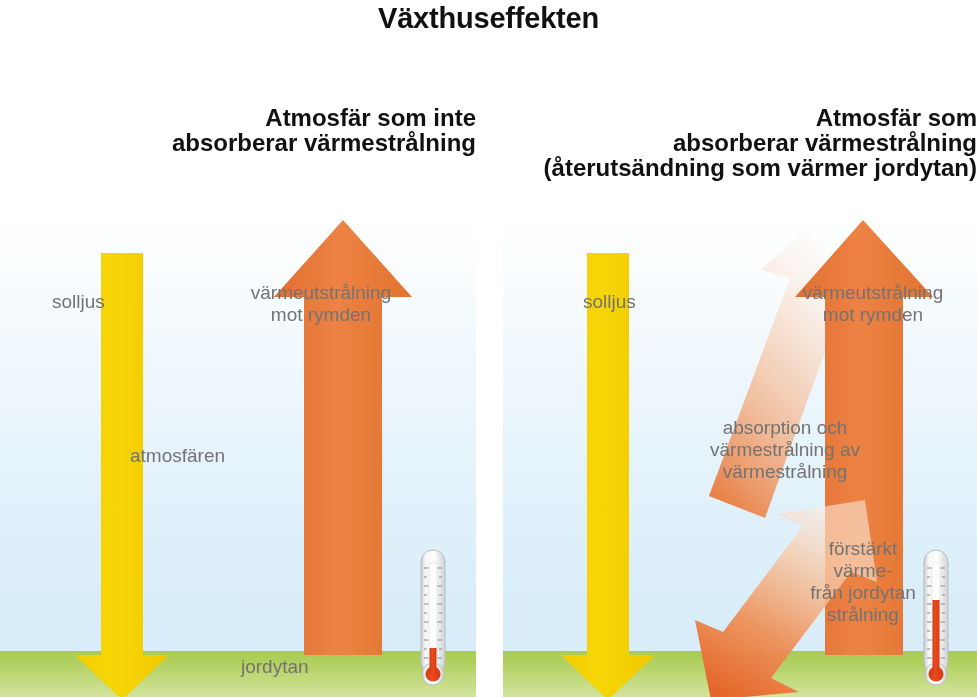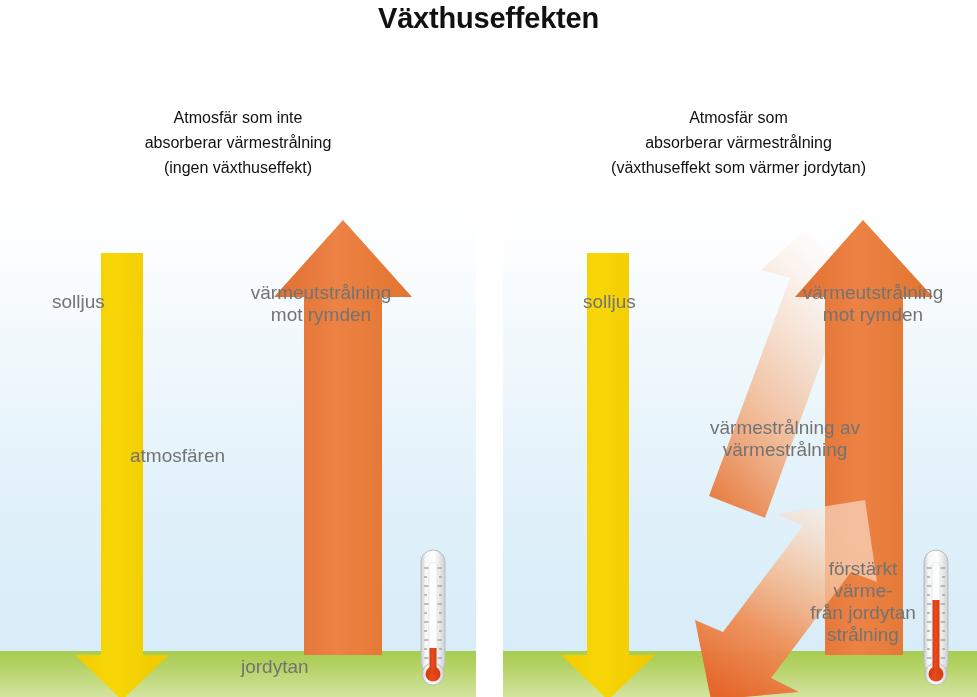--- a/index.html
+++ b/index.html
@@ -14,22 +14,22 @@
 
   
   .main-title{
     position:absolute;left:0;top:2px;width:977px;
     text-align:center;
     font-size:29px;font-weight:bold;color:#111111;
     letter-spacing:-0.2px;
   }
   .panel-heading{
     position:absolute;
-    text-align:center;
-    font-size:16px;font-weight:normal;color:#111111;
+    text-align:right;
+    font-size:24px;font-weight:bold;color:#111111;
     line-height:25px;
     white-space:nowrap;
   }
   .panel-heading.left{left:0px;top:105px;width:476px;}
   .panel-heading.right{left:500px;top:105px;width:477px;}
   .panel-heading div{display:block;}
 
   
   .scene{
     position:absolute;
@@ -71,44 +71,43 @@
   }
 
   .lbl-solljus-l{left:52px;top:91px;}
   .lbl-atmos-l{left:130px;top:245px;}
   .lbl-jordytan-l{left:205px;top:456px;margin-left:36px;}
   .lbl-varmeut-l{left:221px;top:82px;text-align:center;width:200px;}
 
   .lbl-solljus-r{left:80px;top:91px;}
   .lbl-varmeut-r{left:270px;top:82px;text-align:center;width:200px;}
   .lbl-absorp-r{left:182px;top:217px;text-align:center;width:200px;}
-  .lbl-forst-r{left:285px;top:338px;text-align:center;width:150px;margin-top:20px;}
+  .lbl-forst-r{left:285px;top:338px;text-align:center;width:150px;}
 
   
   .thermo{position:absolute;width:28px;height:140px;}
   .thermo.left{left:419px;top:348px;}
   .thermo.right{left:419px;top:348px;}
 </style>
 </head>
 <body>
 
 <div class="stage">
 
   <div class="main-title">Växthuseffekten</div>
 
   <div class="panel-heading left">
     <div>Atmosfär som inte</div>
     <div>absorberar värmestrålning</div>
-    <div>(ingen växthuseffekt)</div>
   </div>
 
   <div class="panel-heading right">
     <div>Atmosfär som</div>
     <div>absorberar värmestrålning</div>
-    <div>(växthuseffekt som värmer jordytan)</div>
+    <div>(återutsändning som värmer jordytan)</div>
   </div>
 
   <div class="scene left">
     <div class="sky"></div>
     <div class="ground"></div>
 
     <svg class="arrow-svg" viewBox="0 0 476 497" preserveAspectRatio="none">
       <defs>
         <linearGradient id="yl" x1="0" y1="0" x2="1" y2="0">
           <stop offset="0%" stop-color="#F2CC00"></stop>
@@ -223,20 +222,21 @@
     </svg>
 
     <div class="lbl lbl-solljus-r">solljus</div>
 
     <div class="lbl lbl-varmeut-r">
       <div>värmeutstrålning</div>
       <div>mot rymden</div>
     </div>
 
     <div class="lbl lbl-absorp-r">
+      <div>absorption och</div>
       <div>värmestrålning av</div>
       <div>värmestrålning</div>
     </div>
 
     <div class="lbl lbl-forst-r">
       <div>förstärkt</div>
       <div>värme-</div>
       <div>från jordytan</div>
       <div>strålning</div>
     </div>

